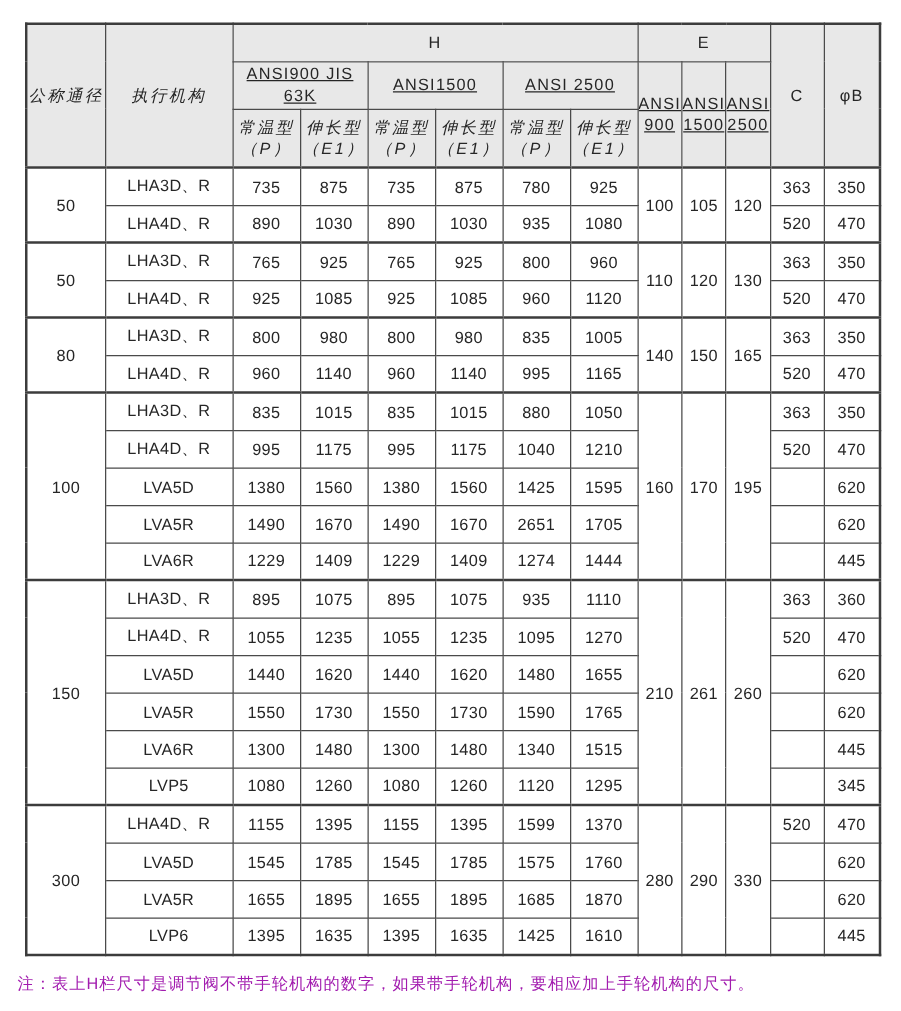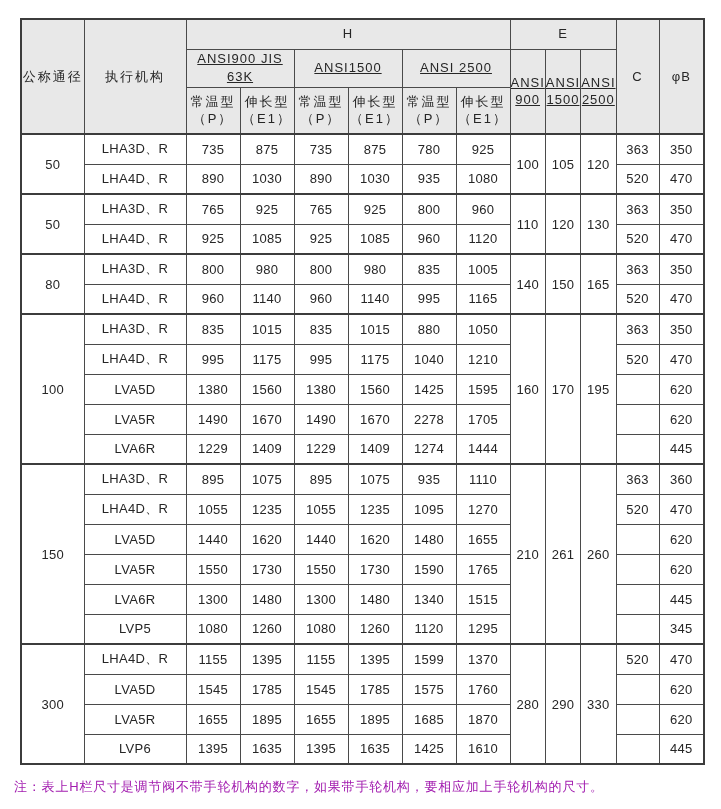--- a/index.html
+++ b/index.html
@@ -47,20 +47,21 @@
   }
   thead th {
     background: #e8e8e8;
     font-size: 13px;
     line-height: 1.35;
     white-space: pre-line;
     letter-spacing: 1px;
   }
   thead th.cjk {
     letter-spacing: 2px;
+    font-style: italic;
   }
   tr.hrow1 { height: 30px; }
   tr.hrow2 { height: 38px; text-decoration: underline; }
   tr.hrow3 { height: 47px; }
   tbody tr { height: 30px; }
   tbody td {
     background: #ffffff;
     font-size: 13px;
     letter-spacing: 0.3px;
   }
@@ -251,21 +252,21 @@
           <td>1595</td>
           <td></td>
           <td>620</td>
         </tr>
         <tr>
           <td>LVA5R</td>
           <td>1490</td>
           <td>1670</td>
           <td>1490</td>
           <td>1670</td>
-          <td>2278</td>
+          <td>2651</td>
           <td>1705</td>
           <td></td>
           <td>620</td>
         </tr>
         <tr>
           <td>LVA6R</td>
           <td>1229</td>
           <td>1409</td>
           <td>1229</td>
           <td>1409</td>

